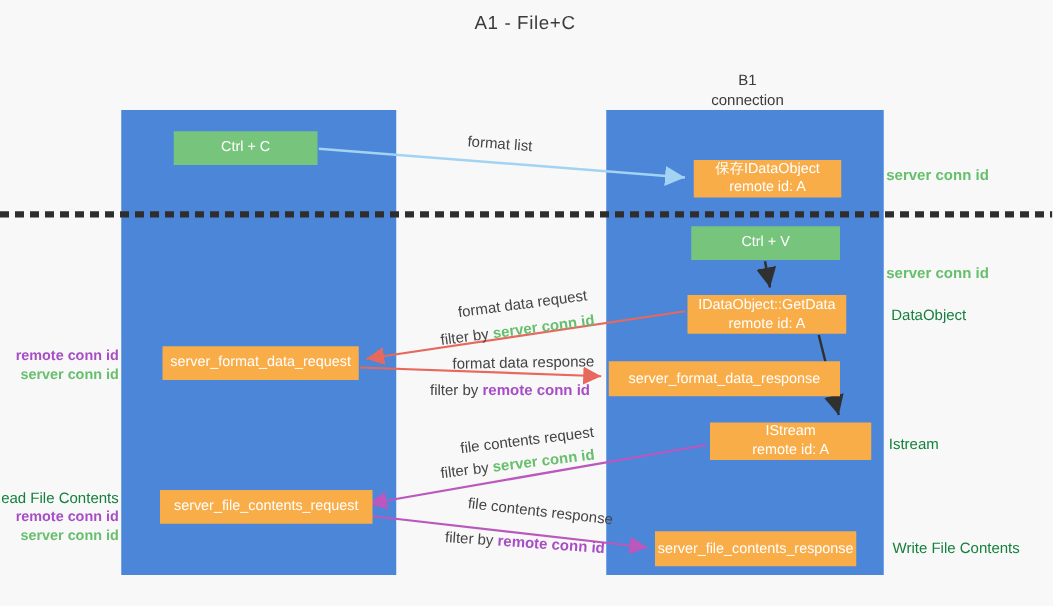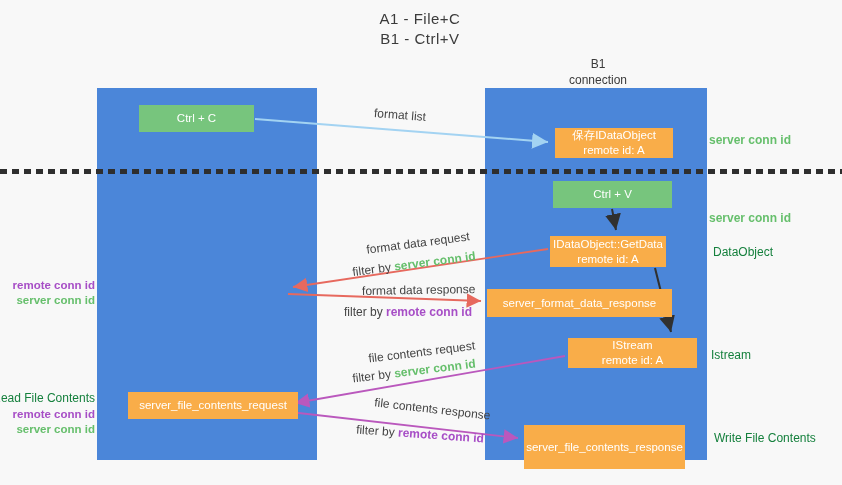--- a/index.html
+++ b/index.html
@@ -41,21 +41,20 @@
   .right-align{text-align:right;}
   svg.arrows{position:absolute;left:0;top:0;pointer-events:none;}
 </style>
 </head>
 <body>
 
 <div class="canvas">
 
   <div class="abs title">
     <div>A1 - File+C</div>
-    <div>B1 - Ctrl+V</div>
   </div>
 
   <div class="abs col-header" style="left:538px;">
     <div>B1</div>
     <div>connection</div>
   </div>
 
   <div class="abs lane" style="left:97px;width:220px;"></div>
   <div class="abs lane" style="left:485px;width:222px;"></div>
 
@@ -91,40 +90,43 @@
 
   <div class="abs node orange" style="left:555px;top:128px;width:118px;height:30px;">
     <div>保存IDataObject</div>
     <div>remote id: A</div>
   </div>
 
   <div class="abs node green" style="left:553px;top:181px;width:119px;height:27px;">
     <div>Ctrl + V</div>
   </div>
 
-  <div class="abs node orange" style="left:550px;top:236px;width:116px;height:31px;">
+  <div class="abs node orange" style="left:550px;top:236px;width:127px;height:31px;">
     <div>IDataObject::GetData</div>
     <div>remote id: A</div>
   </div>
 
+  <div class="abs node orange" style="left:130px;top:277px;width:157px;height:27px;">
+    <div>server_format_data_request</div>
+  </div>
 
   <div class="abs node orange" style="left:487px;top:289px;width:185px;height:28px;">
     <div>server_format_data_response</div>
   </div>
 
   <div class="abs node orange" style="left:568px;top:338px;width:129px;height:30px;">
     <div>IStream</div>
     <div>remote id: A</div>
   </div>
 
   <div class="abs node orange" style="left:128px;top:392px;width:170px;height:27px;">
     <div>server_file_contents_request</div>
   </div>
 
-  <div class="abs node orange" style="left:524px;top:425px;width:161px;height:44px;">
+  <div class="abs node orange" style="left:524px;top:425px;width:161px;height:28px;">
     <div>server_file_contents_response</div>
   </div>
 
   <div class="abs edge-label" style="left:374px;top:108px;transform:rotate(4.5deg);">format list</div>
 
   <div class="abs edge-label" style="left:366px;top:236px;transform:rotate(-7.5deg);">format data request</div>
   <div class="abs edge-label" style="left:352px;top:257px;transform:rotate(-7.5deg);"><span>filter by </span><span class="conn-green">server conn id</span></div>
 
   <div class="abs edge-label" style="left:362px;top:283px;transform:rotate(-1deg);">format data response</div>
   <div class="abs edge-label" style="left:344px;top:305px;"><span>filter by </span><span class="conn-purple">remote conn id</span></div>

